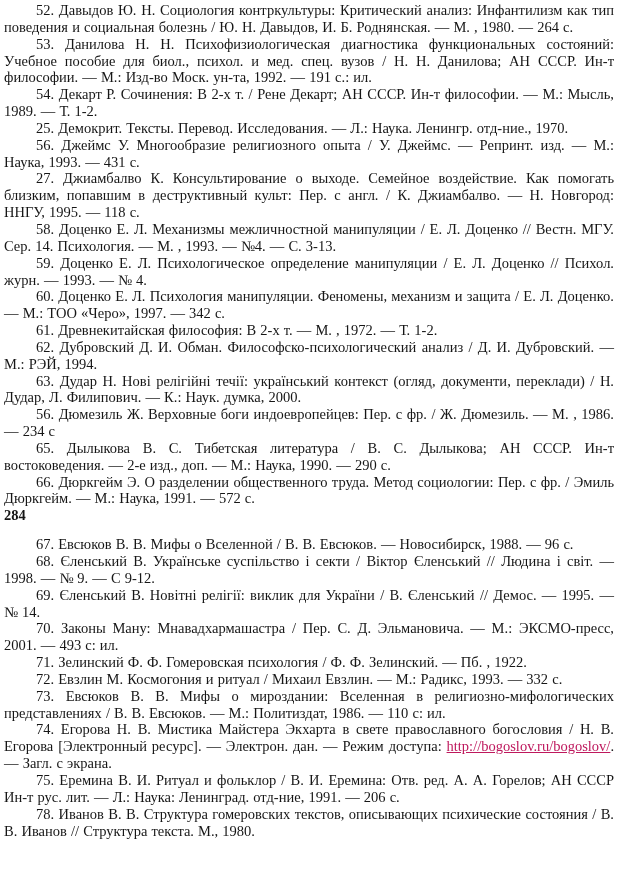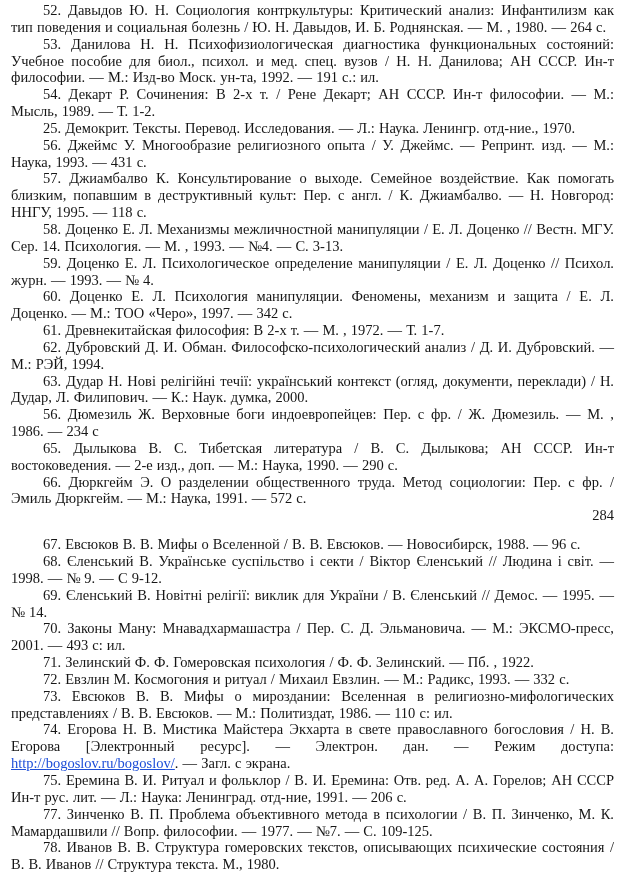--- a/index.html
+++ b/index.html
@@ -5,76 +5,75 @@
   html, body {
     margin: 0;
     padding: 0;
     background: #ffffff;
   }
   .page {
     position: relative;
     width: 620px;
     height: 888px;
     box-sizing: border-box;
-    padding: 2px 6px 0 11px;
+    padding: 2px 6px 0 4px;
     background: #ffffff;
     color: #161616;
     font-family: "Liberation Serif", "DejaVu Serif", serif;
     font-size: 14.5px;
     line-height: 16.85px;
     text-align: justify;
     overflow: hidden;
   }
   .entry {
     margin: 0;
     text-indent: 32px;
     word-spacing: 0.5px;
   }
   .page-number {
     margin: 0 0 12px 0;
     text-indent: 0;
-    text-align: right;
-    font-weight: normal;
+    text-align: left;
+    font-weight: bold;
   }
   .url-link {
     text-decoration: underline;
-    color: #1d4ed8;
+    color: #be185d;
     cursor: pointer;
   }
 </style>
 </head>
 <body>
 
 <div class="page">
   <div id="list-top">
       <p class="entry">52. Давыдов Ю. Н. Социология контркультуры: Критический анализ: Инфантилизм как тип поведения и социальная болезнь / Ю. Н. Давыдов, И. Б. Роднянская. — М. , 1980. — 264 с.</p>
       <p class="entry">53. Данилова Н. Н. Психофизиологическая диагностика функциональных состояний: Учебное пособие для биол., психол. и мед. спец. вузов / Н. Н. Данилова; АН СССР. Ин-т философии. — М.: Изд-во Моск. ун-та, 1992. — 191 с.: ил.</p>
       <p class="entry">54. Декарт Р. Сочинения: В 2-х т. / Рене Декарт; АН СССР. Ин-т философии. — М.: Мысль, 1989. — Т. 1-2.</p>
       <p class="entry">25. Демокрит. Тексты. Перевод. Исследования. — Л.: Наука. Ленингр. отд-ние., 1970.</p>
       <p class="entry">56. Джеймс У. Многообразие религиозного опыта / У. Джеймс. — Репринт. изд. — М.: Наука, 1993. — 431 с.</p>
-      <p class="entry">57. Джиамбалво К. Консультирование о выходе. Семейное воздействие. Как помогать близким, попавшим в деструктивный культ: Пер. с англ. / К. Джиамбалво. — Н. Новгород: ННГУ, 1995. — 118 с.</p>
+      <p class="entry">27. Джиамбалво К. Консультирование о выходе. Семейное воздействие. Как помогать близким, попавшим в деструктивный культ: Пер. с англ. / К. Джиамбалво. — Н. Новгород: ННГУ, 1995. — 118 с.</p>
       <p class="entry">58. Доценко Е. Л. Механизмы межличностной манипуляции / Е. Л. Доценко // Вестн. МГУ. Сер. 14. Психология. — М. , 1993. — №4. — С. 3-13.</p>
       <p class="entry">59. Доценко Е. Л. Психологическое определение манипуляции / Е. Л. Доценко // Психол. журн. — 1993. — № 4.</p>
       <p class="entry">60. Доценко Е. Л. Психология манипуляции. Феномены, механизм и защита / Е. Л. Доценко. — М.: ТОО «Черо», 1997. — 342 с.</p>
-      <p class="entry">61. Древнекитайская философия: В 2-х т. — М. , 1972. — Т. 1-7.</p>
+      <p class="entry">61. Древнекитайская философия: В 2-х т. — М. , 1972. — Т. 1-2.</p>
       <p class="entry">62. Дубровский Д. И. Обман. Философско-психологический анализ / Д. И. Дубровский. — М.: РЭЙ, 1994.</p>
       <p class="entry">63. Дудар Н. Нові релігійні течії: український контекст (огляд, документи, переклади) / Н. Дудар, Л. Филипович. — К.: Наук. думка, 2000.</p>
       <p class="entry">56. Дюмезиль Ж. Верховные боги индоевропейцев: Пер. с фр. / Ж. Дюмезиль. — М. , 1986. — 234 с</p>
       <p class="entry">65. Дылыкова В. С. Тибетская литература / В. С. Дылыкова; АН СССР. Ин-т востоковедения. — 2-е изд., доп. — М.: Наука, 1990. — 290 с.</p>
       <p class="entry">66. Дюркгейм Э. О разделении общественного труда. Метод социологии: Пер. с фр. / Эмиль Дюркгейм. — М.: Наука, 1991. — 572 с.</p>
     </div>
 
   <p class="page-number">284</p>
 
   <div id="list-bottom">
       <p class="entry">67. Евсюков В. В. Мифы о Вселенной / В. В. Евсюков. — Новосибирск, 1988. — 96 с.</p>
       <p class="entry">68. Єленський В. Українське суспільство і секти / Віктор Єленський // Людина і світ. — 1998. — № 9. — С 9-12.</p>
       <p class="entry">69. Єленський В. Новітні релігії: виклик для України / В. Єленський // Демос. — 1995. — № 14.</p>
       <p class="entry">70. Законы Ману: Мнавадхармашастра / Пер. С. Д. Эльмановича. — М.: ЭКСМО-пресс, 2001. — 493 с: ил.</p>
       <p class="entry">71. Зелинский Ф. Ф. Гомеровская психология / Ф. Ф. Зелинский. — Пб. , 1922.</p>
       <p class="entry">72. Евзлин М. Космогония и ритуал / Михаил Евзлин. — М.: Радикс, 1993. — 332 с.</p>
       <p class="entry">73. Евсюков В. В. Мифы о мироздании: Вселенная в религиозно-мифологических представлениях / В. В. Евсюков. — М.: Политиздат, 1986. — 110 с: ил.</p>
       <p class="entry"><span>74. Егорова Н. В. Мистика Майстера Экхарта в свете православного богословия / Н. В. Егорова [Электронный ресурс]. — Электрон. дан. — Режим доступа: </span><span class="url-link">http://bogoslov.ru/bogoslov/</span><span>. — Загл. с экрана.</span></p>
       <p class="entry">75. Еремина В. И. Ритуал и фольклор / В. И. Еремина: Отв. ред. А. А. Горелов; АН СССР Ин-т рус. лит. — Л.: Наука: Ленинград. отд-ние, 1991. — 206 с.</p>
-      <p class="entry">77. Зинченко В. П. Проблема объективного метода в психологии / В. П. Зинченко, М. К. Мамардашвили // Вопр. философии. — 1977. — №7. — С. 109-125.</p>
       <p class="entry">78. Иванов В. В. Структура гомеровских текстов, описывающих психические состояния / В. В. Иванов // Структура текста. М., 1980.</p>
     </div>
 </div>
 
 </body></html>

